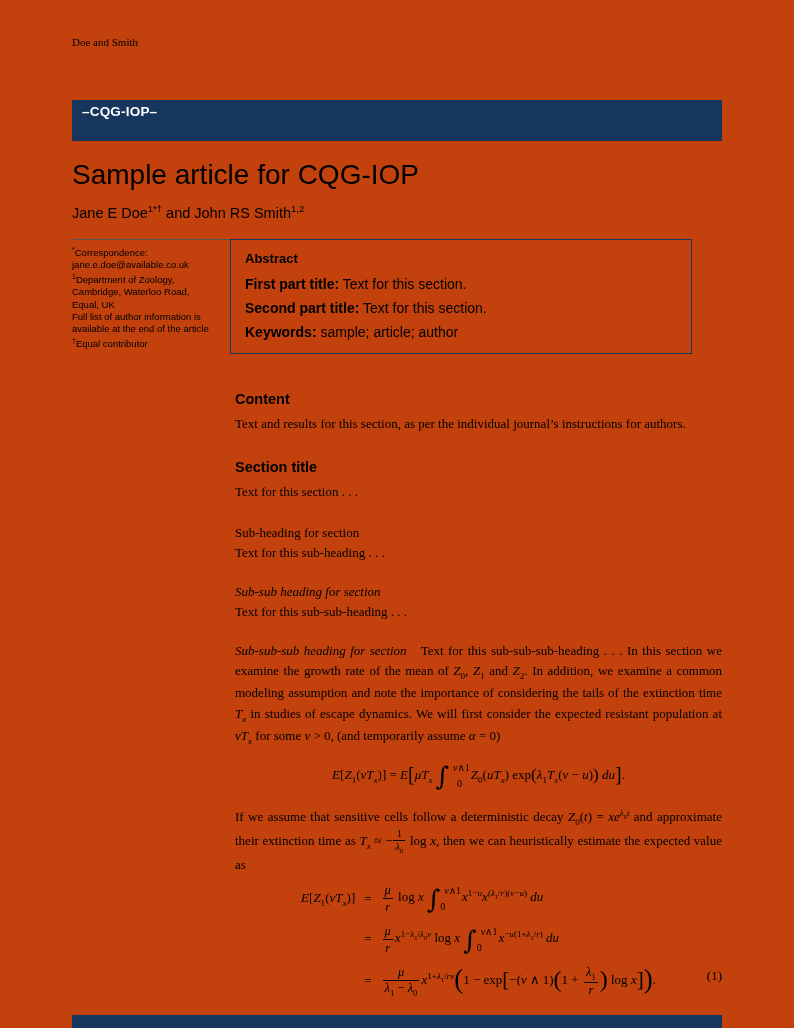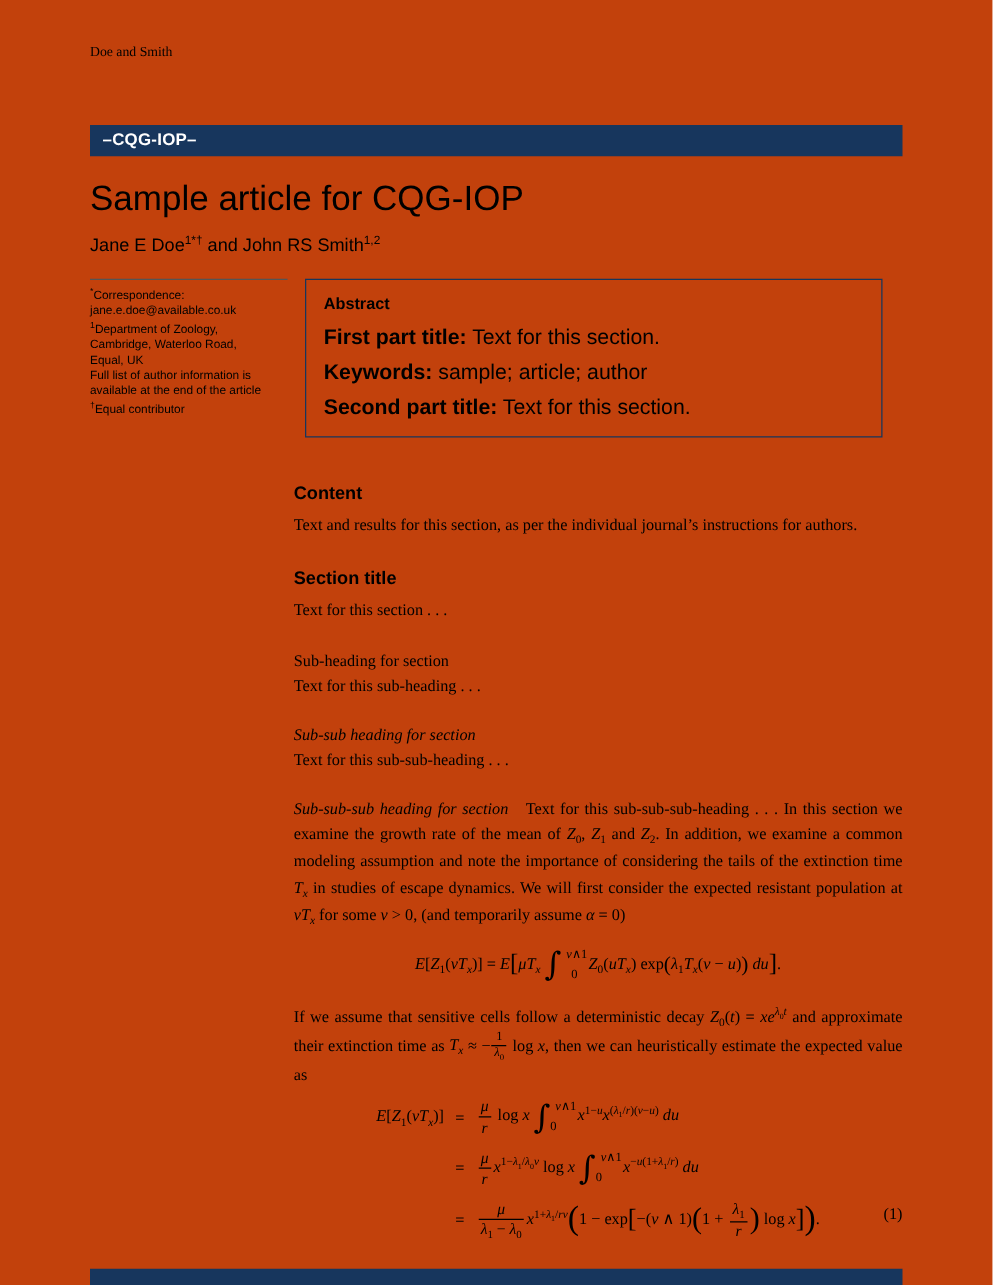--- a/index.html
+++ b/index.html
@@ -8,40 +8,40 @@
   .page {
     position:relative; width:794px; height:1028px; margin:0 auto;
     background:#c2410c; color:#000; overflow:hidden;
     font-family:"Liberation Serif","DejaVu Serif",serif;
     padding:36px 72px 0;
   }
   .running-head { font-size:11px; }
   .banner {
     margin-top:52px; background:var(--navy,#17365d); color:#fff;
     font-family:"Liberation Sans","DejaVu Sans",sans-serif;
-    font-weight:bold; font-size:13.5px; padding:4px 10px 6px; letter-spacing:0.2px;
+    font-weight:bold; font-size:13.5px; padding:4px 10px 22px; letter-spacing:0.2px;
   }
   .title {
     margin-top:18px; font-family:"Liberation Sans","DejaVu Sans",sans-serif;
     font-weight:normal; font-size:28px;
   }
   .authors { margin-top:12px; font-family:"Liberation Sans","DejaVu Sans",sans-serif; font-size:14.5px; }
   .authors sup { font-size:9.5px; }
   .cols { margin-top:18px; display:flex; align-items:flex-start; }
   .footnotes {
     flex:0 0 158px; border-top:1px solid var(--rule,#555); padding-top:5px;
     font-family:"Liberation Sans","DejaVu Sans",sans-serif; font-size:9.5px; line-height:1.3;
   }
   .footnotes sup { font-size:7px; }
   .abstract {
-    margin-left:14px; width:462px; border:1px solid var(--navy,#17365d);
+    margin-left:0; width:462px; border:1px solid var(--navy,#17365d);
     padding:11px 14px 13px; font-family:"Liberation Sans","DejaVu Sans",sans-serif;
   }
   .abs-title { font-weight:bold; font-size:13px; }
-  .abs-row { font-size:17px; margin-top:8px; }
+  .abs-row { font-size:14px; margin-top:8px; }
   .abs-row.first { margin-top:10px; }
   .abs-label { font-weight:bold; }
   .main { margin-left:163px; width:487px; margin-top:34px; font-size:13px; line-height:1.58; }
   .main p { text-align:justify; }
   .h-main {
     font-family:"Liberation Sans","DejaVu Sans",sans-serif;
     font-size:14.5px; font-weight:bold; margin-bottom:3px;
   }
   .h-section { margin-top:22px; }
   .h-sub { margin-top:20px; font-size:13px; font-weight:normal; }
@@ -103,26 +103,26 @@
       <div class="fn-line"><sup>†</sup>Equal contributor</div>
     </aside>
 
     <section class="abstract">
       <div class="abs-title">Abstract</div>
       <div class="abs-row first">
         <span class="abs-label">First part title:</span>
         <span class="abs-text">Text for this section.</span>
       </div>
       <div class="abs-row">
+        <span class="abs-label">Second part title:</span>
+        <span class="abs-text">Text for this section.</span>
+      </div>
+      <div class="abs-row">
         <span class="abs-label">Keywords:</span>
         <span class="abs-text">sample; article; author</span>
-      </div>
-      <div class="abs-row">
-        <span class="abs-label">Second part title:</span>
-        <span class="abs-text">Text for this section.</span>
       </div>
     </section>
   </div>
 
   <main class="main">
 
     <h2 class="h-main">Content</h2>
     <p>Text and results for this section, as per the individual journal’s instructions for authors.</p>
 
     <h2 class="h-main h-section">Section title</h2>

